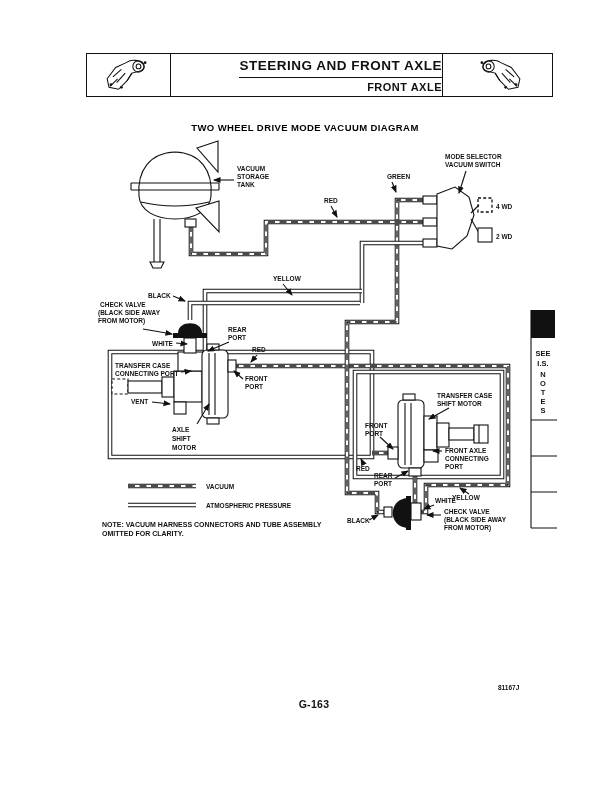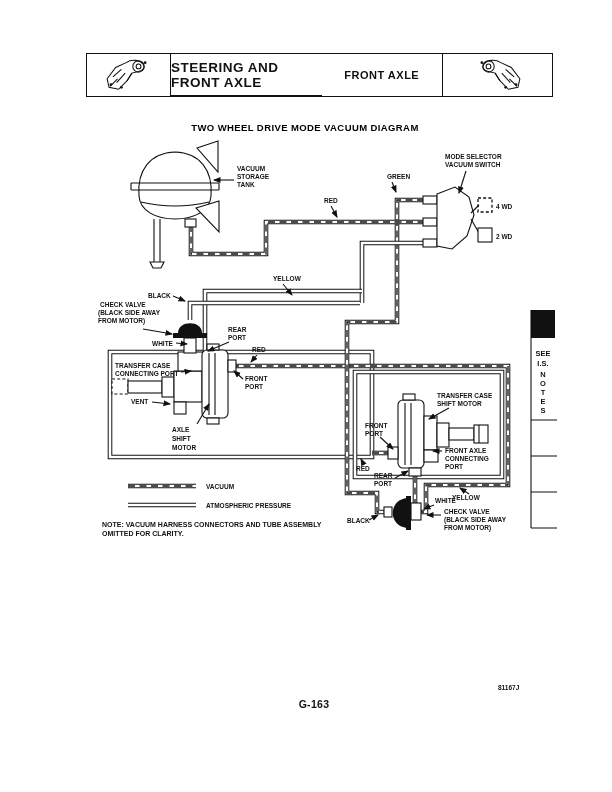--- a/index.html
+++ b/index.html
@@ -5,21 +5,21 @@
   html,body{margin:0;padding:0;background:#e8e8e8;}
   .page{position:relative;width:612px;height:792px;background:#ffffff;margin:0 auto;
         font-family:"Liberation Sans",sans-serif;color:#111;overflow:hidden;}
   
   .header-box{position:absolute;left:86px;top:53px;width:465px;height:42px;
               border:1.6px solid #111;display:flex;}
   .hcell{box-sizing:border-box;height:100%;}
   .hicon{width:84px;display:flex;align-items:center;justify-content:center;}
   .hicon-l{border-right:1.4px solid #111;}
   .hicon-r{border-left:1.4px solid #111;width:110px;}
-  .hcenter{flex:1;display:flex;flex-direction:row;}
+  .hcenter{flex:1;display:flex;flex-direction:column;align-items:flex-end;}
   .htitle{flex:1.25;display:flex;align-items:center;justify-content:center;
           font-weight:bold;font-size:13.5px;letter-spacing:.5px;border-bottom:1.4px solid #111;}
   .hsub{flex:1;display:flex;align-items:center;justify-content:center;
         font-weight:bold;font-size:11px;letter-spacing:.5px;}
   
   svg.diagram{position:absolute;left:0;top:108px;width:612px;height:472px;}
   .dtitle{font:bold 9.5px "Liberation Sans",sans-serif;letter-spacing:.4px;}
   .lbl{font:bold 6.5px "Liberation Sans",sans-serif;fill:#111;}
   .lbl-s{font:bold 7.5px "Liberation Sans",sans-serif;fill:#111;}
   .note{font:bold 7px "Liberation Sans",sans-serif;fill:#111;}

